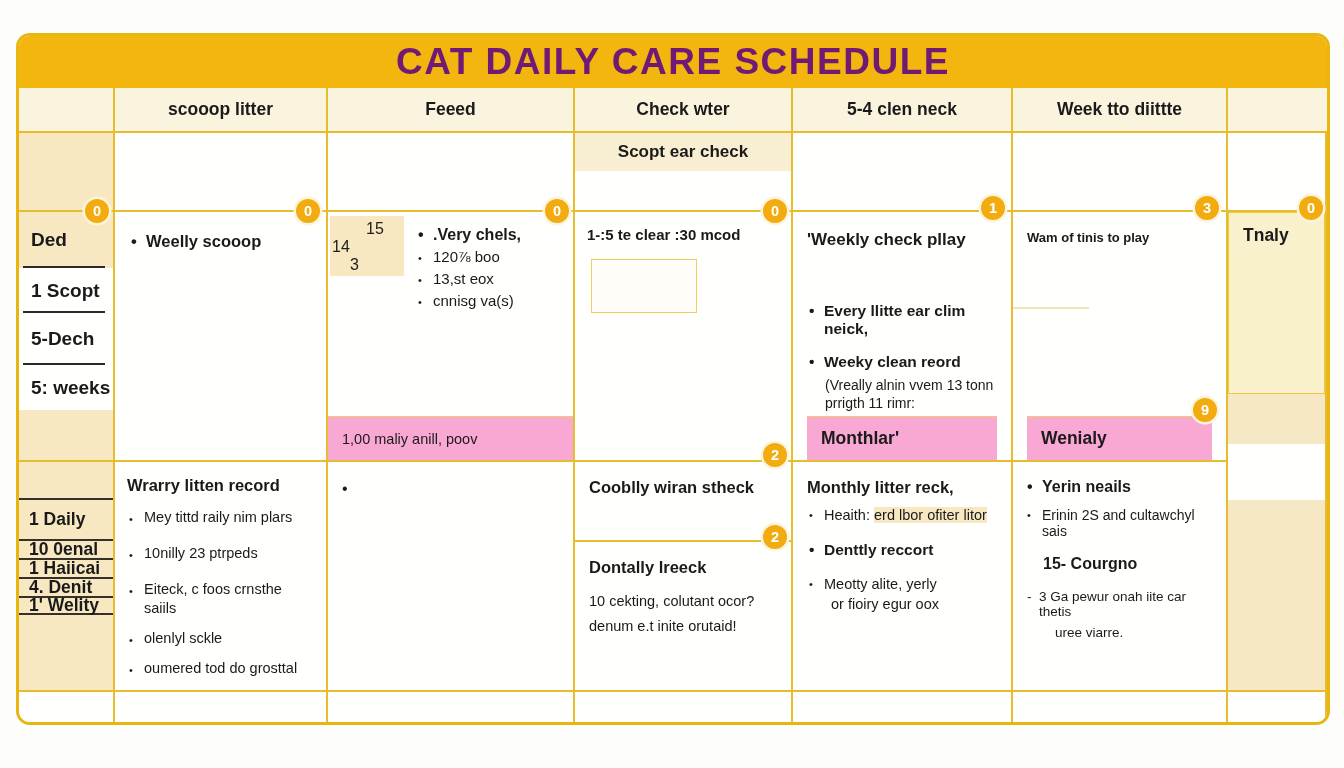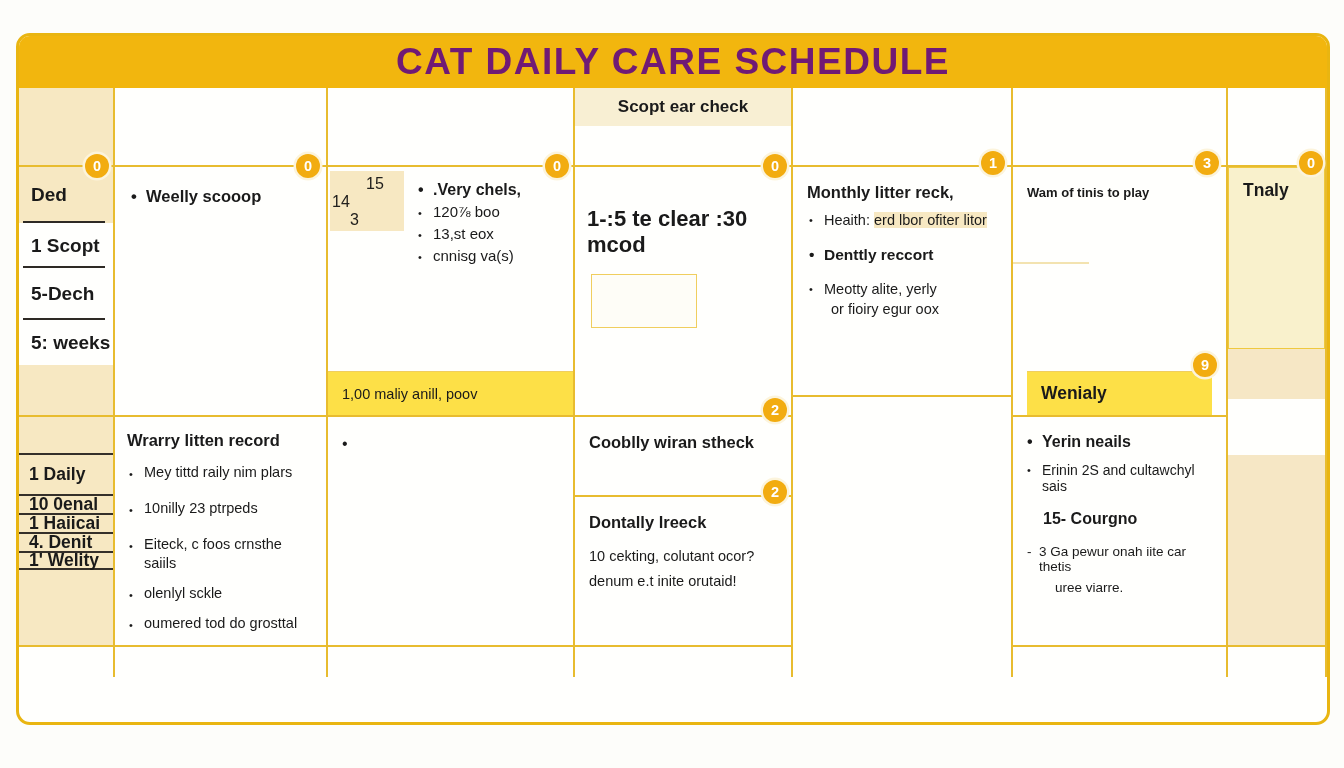--- a/index.html
+++ b/index.html
@@ -35,21 +35,21 @@
   .side-b.first { height: 41px; }
   .side-b.last { border-bottom: 2.5px solid #35302a; }
   .r2pad { padding-top: 36px; }
   
   .bl { position: relative; padding-left: 17px; }
   .bl::before { content: "•"; position: absolute; left: 2px; }
   .bl.sm::before { font-size: 11px; top: 2px; }
   .dash { position: relative; padding-left: 14px; }
   .dash::before { content: "-"; position: absolute; left: 2px; }
   .bold { font-weight: bold; }
-  .band { margin-top: auto; height: 44px; background: #fde047; border-top: 1.5px solid #F0CE5E;
+  .band { margin-top: auto; height: 44px; background: #f9a8d4; border-top: 1.5px solid #F0CE5E;
           display: flex; align-items: center; padding-left: 14px; }
   
   .numrect { position: absolute; left: 2px; top: 4px; width: 74px; height: 60px; background: #F7E8C2; }
   .num { position: absolute; font-size: 16px; color: #22201d; }
   .feed-list { margin: 12px 0 12px 88px; font-size: 15px; line-height: 21px; list-style: none; }
   .feed-list li { margin-bottom: 1px; }
   
   .wsub { height: 38px; background: #F8EFD3; display: flex; align-items: center; justify-content: center;
           font-weight: bold; font-size: 17px; }
   .emptybox { width: 106px; height: 54px; border: 1.5px solid #F0CE5E; background: #FEFDF7; margin: 16px 0 0 4px; }
@@ -67,20 +67,29 @@
 </head>
 <body>
 
 <div class="stage">
   <div class="tbl">
 
     <div class="title-bar">
       <span>CAT DAILY CARE SCHEDULE</span>
     </div>
 
+    <div class="header-row grid7">
+      <div class="hcell"></div>
+      <div class="hcell">scooop litter</div>
+      <div class="hcell">Feeed</div>
+      <div class="hcell">Check wter</div>
+      <div class="hcell">5-4 clen neck</div>
+      <div class="hcell">Week tto diittte</div>
+      <div class="hcell"></div>
+    </div>
 
     <div class="body grid7">
 
       <div class="col">
         <div class="sub tan"></div>
         <div class="r1">
           <div class="side-cell s1 ruled">Ded</div>
           <div class="side-cell s2 ruled">1 Scopt</div>
           <div class="side-cell s3 ruled">5-Dech</div>
           <div class="side-cell s4">5: weeks</div>
@@ -137,37 +146,49 @@
         <div class="rb"></div>
       </div>
 
       <div class="col">
         <div class="sub">
           <div class="wsub">
             <span>Scopt ear check</span>
           </div>
         </div>
         <div class="r1" style="padding:14px 12px 0;">
-          <div class="bold" style="font-size:22px;margin-top:25px;">1-:5 te clear :30 mcod</div>
+          <div class="bold" style="font-size:15px;">1-:5 te clear :30 mcod</div>
           <div class="emptybox"></div>
         </div>
         <div class="r2" style="padding:16px 14px 0;">
           <div class="bold" style="font-size:16.5px;">Cooblly wiran stheck</div>
           <div class="divline" style="margin-top:43px;"></div>
           <div class="bold" style="font-size:16.5px; margin-top:16px;">Dontally lreeck</div>
           <div style="font-size:14.5px; margin-top:12px; line-height:25px;">
             <div>10 cekting, colutant ocor?</div>
             <div>denum e.t inite orutaid!</div>
           </div>
         </div>
         <div class="rb"></div>
       </div>
 
       <div class="col">
         <div class="sub"></div>
+        <div class="r1" style="padding:18px 14px 0;">
+          <div class="bold" style="font-size:17px;">'Weekly check pllay</div>
+          <div class="bl bold" style="font-size:15.5px; margin-top:52px;">Every llitte ear clim neick,</div>
+          <div class="bl bold" style="font-size:15.5px; margin-top:15px;">Weeky clean reord</div>
+          <div style="font-size:14px; line-height:18px; margin-top:5px; padding-left:18px;">
+            <div>(Vreally alnin vvem 13 tonn</div>
+            <div>prrigth  11 rimr:</div>
+          </div>
+          <div class="band">
+            <span class="bold" style="font-size:17.5px;">Monthlar'</span>
+          </div>
+        </div>
         <div class="r2" style="padding:16px 14px 0;">
           <div class="bold" style="font-size:16.5px;">Monthly litter reck,</div>
           <div class="bl sm" style="font-size:14.5px; margin-top:10px;">
             <span>Heaith:</span>
             <span class="hl">erd lbor ofiter litor</span>
           </div>
           <div class="bl bold" style="font-size:15.5px; margin-top:18px;">Denttly reccort</div>
           <div class="bl sm" style="font-size:14.5px; margin-top:17px;">Meotty alite, yerly</div>
           <div style="font-size:14.5px; margin-top:4px; padding-left:24px;">or fioiry egur oox</div>
         </div>

